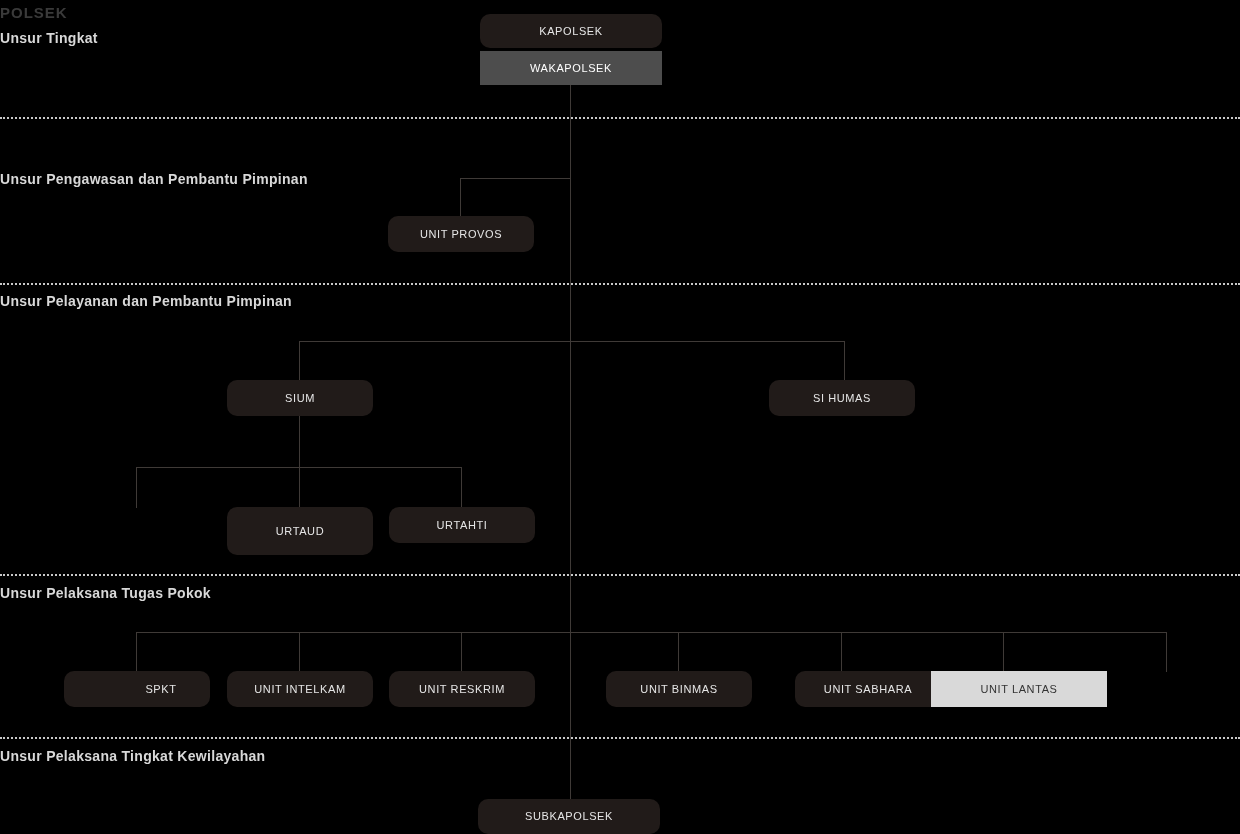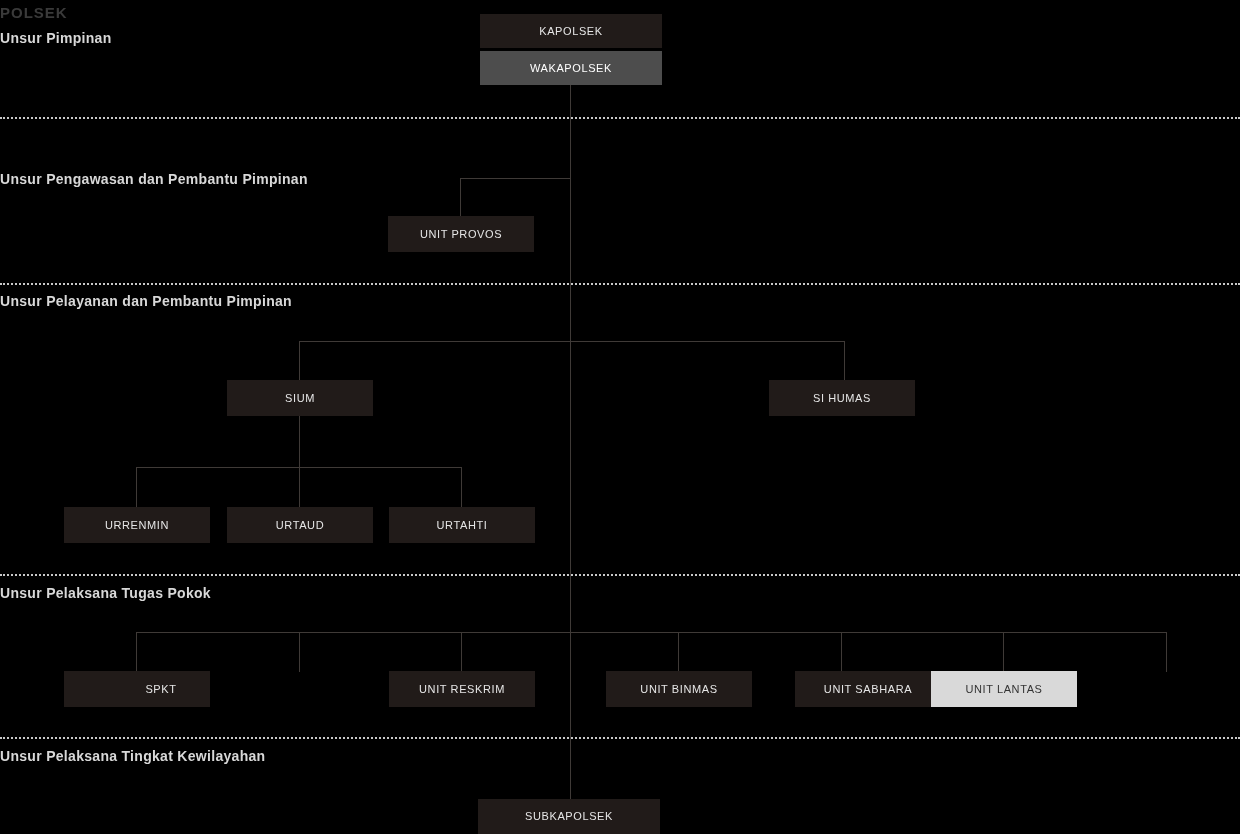--- a/index.html
+++ b/index.html
@@ -53,20 +53,21 @@
     justify-content: center;
     font-size: 11px;
     letter-spacing: 0.6px;
     text-align: center;
     line-height: 1.15;
     white-space: nowrap;
   }
   .node.dark {
     background: #211b19;
     color: #e6e6e6;
+    border-radius: 10px;
   }
   .node.mid {
     background: #4d4d4d;
     color: #ffffff;
   }
   .node.light {
     background: #d9d9d9;
     color: #333333;
   }
   .line {
@@ -76,21 +77,21 @@
   .line.v { width: 1px; }
   .line.h { height: 1px; }
 </style>
 </head>
 <body>
 
 <div id="chart">
 
   <div class="title" style="left:0px; top:4px;">POLSEK</div>
 
-  <div class="section-label" style="left:0px; top:30px;">Unsur Pimpinan</div>
+  <div class="section-label" style="left:0px; top:30px;">Unsur Tingkat</div>
   <div class="section-label" style="left:0px; top:127px;margin-top:44px;">Unsur Pengawasan dan Pembantu Pimpinan</div>
   <div class="section-label" style="left:0px; top:293px;">Unsur Pelayanan dan Pembantu Pimpinan</div>
   <div class="section-label" style="left:0px; top:585px;">Unsur Pelaksana Tugas Pokok</div>
   <div class="section-label" style="left:0px; top:748px;">Unsur Pelaksana Tingkat Kewilayahan</div>
 
   <div class="divider" style="top:117px;"></div>
   <div class="divider" style="top:283px;"></div>
   <div class="divider" style="top:574px;"></div>
   <div class="divider" style="top:737px;"></div>
 
@@ -119,25 +120,25 @@
   <div class="line v" style="left:1166px; top:632px; height:40px;"></div>
 
   <div class="node dark" style="left:480px; top:14px; width:182px; height:34px;">KAPOLSEK</div>
   <div class="node mid" style="left:480px; top:51px; width:182px; height:34px;">WAKAPOLSEK</div>
 
   <div class="node dark" style="left:388px; top:216px; width:146px; height:36px;">UNIT PROVOS</div>
 
   <div class="node dark" style="left:227px; top:380px; width:146px; height:36px;">SIUM</div>
   <div class="node dark" style="left:769px; top:380px; width:146px; height:36px;">SI HUMAS</div>
 
-  <div class="node dark" style="left:64px; top:507px; width:146px; height:36px;">URRENMIN</div>
-  <div class="node dark" style="left:227px; top:507px; width:146px; height:36px;">URTAUD</div>
+  <div class="node dark" style="left:227px; top:507px; width:146px; height:48px;">URTAUD</div>
   <div class="node dark" style="left:389px; top:507px; width:146px; height:36px;">URTAHTI</div>
 
   <div class="node dark" style="left:64px; top:671px; width:146px; height:36px;padding-left:48px;">SPKT</div>
+  <div class="node dark" style="left:227px; top:671px; width:146px; height:36px;">UNIT INTELKAM</div>
   <div class="node dark" style="left:389px; top:671px; width:146px; height:36px;">UNIT RESKRIM</div>
   <div class="node dark" style="left:606px; top:671px; width:146px; height:36px;">UNIT BINMAS</div>
   <div class="node dark" style="left:795px; top:671px; width:146px; height:36px;">UNIT SABHARA</div>
-  <div class="node light" style="left:931px; top:671px; width:146px; height:36px;">UNIT LANTAS</div>
+  <div class="node light" style="left:931px; top:671px; width:176px; height:36px;">UNIT LANTAS</div>
 
   <div class="node dark" style="left:478px; top:799px; width:182px; height:35px;">SUBKAPOLSEK</div>
 
 </div>
 
 </body></html>

